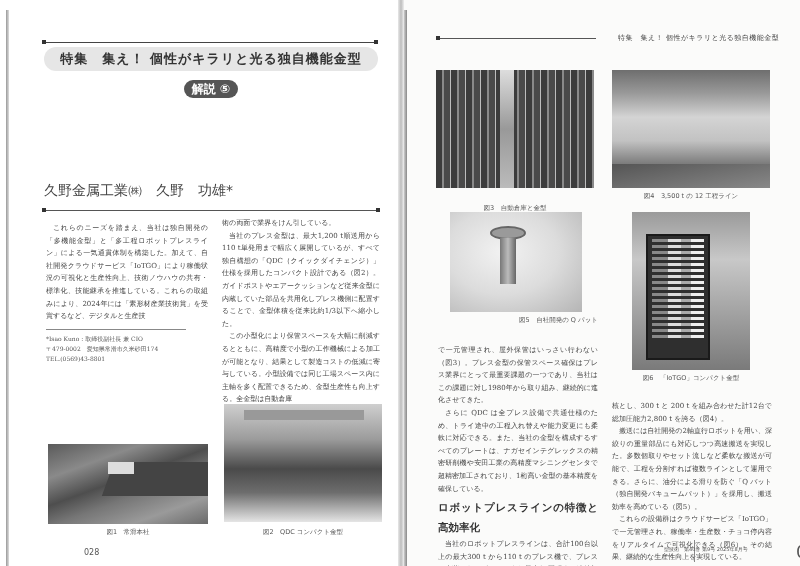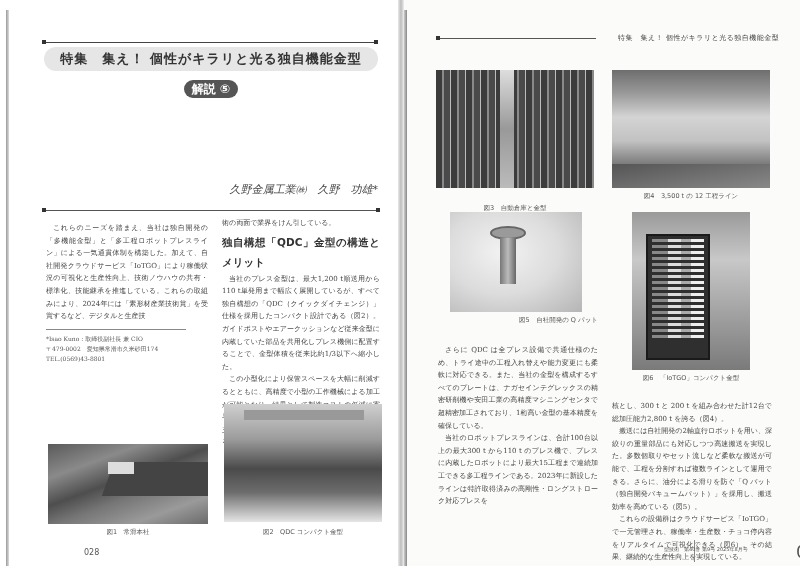--- a/index.html
+++ b/index.html
@@ -14,21 +14,21 @@
 
   
   .rule-top { position: absolute; left: 44px; top: 42px; width: 332px; height: 1px; background: #444; }
   .rule-top::before, .rule-top::after { content:""; position:absolute; top:-2px; width:4px; height:4px; background:#333; }
   .rule-top::before { left:-2px; } .rule-top::after { right:-2px; }
   .feature-band { position: absolute; left: 44px; top: 47px; width: 334px; height: 24px; background: #e6e6e6; border-radius: 12px;
     display:flex; align-items:center; justify-content:center; font-weight:bold; font-size:13px; color:#333; letter-spacing:1px; }
   .kaisetsu { position:absolute; left:184px; top:80px; width:54px; height:18px; background:#555; color:#fff; border-radius:9px;
     font-size:12px; font-weight:bold; display:flex; align-items:center; justify-content:center; }
   .title { position:absolute; left:44px; top:103px; width:334px; text-align:center; font-weight:bold; color:#333; font-size:19px; line-height:25px; }
-  .author { position:absolute; left:44px; top:182px; width:334px; text-align:right; font-size:11px; color:#444;font-style:italic; }
+  .author { position:absolute; left:44px; top:182px; width:334px; text-align:left; font-size:14px; color:#444; }
   .rule-body { position:absolute; left:44px; top:210px; width:334px; height:1px; background:#555; }
   .rule-body::before, .rule-body::after { content:""; position:absolute; top:-2px; width:4px; height:4px; background:#333; }
   .rule-body::before { left:-2px; } .rule-body::after { right:-2px; }
 
   .col { position:absolute; font-family:"DejaVu Serif", serif; font-size:7px; line-height:12.6px; color:#444; text-align:justify; }
   .col p { text-indent: 1em; }
   .col p.noind { text-indent: 0; }
   .subhead { font-family:"DejaVu Sans", sans-serif; font-weight:bold; font-size:10.5px; color:#333; line-height:20px; margin:2px 0 1px; }
   .footnote-rule { width:140px; height:1px; background:#888; margin:6px 0 4px; }
   .footnote { font-size:6px; line-height:10px; color:#555; text-indent:0 !important; }
@@ -74,21 +74,20 @@
     <div class="col" style="left:46px; top:222px; width:162px;">
       <p>これらのニーズを踏まえ、当社は独自開発の「多機能金型」と「多工程ロボットプレスライン」による一気通貫体制を構築した。加えて、自社開発クラウドサービス「IoTGO」により稼働状況の可視化と生産性向上、技術ノウハウの共有・標準化、技能継承を推進している。これらの取組みにより、2024年には「素形材産業技術賞」を受賞するなど、デジタルと生産技</p>
       <div class="footnote-rule"></div>
       <p class="footnote">*Isao Kuno：取締役副社長 兼 CIO</p>
       <p class="footnote">〒479-0002　愛知県常滑市久米砂田174</p>
       <p class="footnote">TEL.(0569)43-8801</p>
     </div>
 
     <div class="col" style="left:222px; top:217px; width:158px;">
       <p class="noind">術の両面で業界をけん引している。</p>
-      <div class="subhead">独自構想「QDC」金型の構造とメリット</div>
       <p>当社のプレス金型は、最大1,200 t順送用から110 t単発用まで幅広く展開しているが、すべて独自構想の「QDC（クイックダイチェンジ）」仕様を採用したコンパクト設計である（図2）。ガイドポストやエアークッションなど従来金型に内蔵していた部品を共用化しプレス機側に配置することで、金型体積を従来比約1/3以下へ縮小した。</p>
       <p>この小型化により保管スペースを大幅に削減するとともに、高精度で小型の工作機械による加工が可能となり、結果として製造コストの低減に寄与している。小型設備では同じ工場スペース内に主軸を多く配置できるため、金型生産性も向上する。全金型は自動倉庫</p>
     </div>
 
     <div class="photo ph-hq" style="left:48px; top:444px; width:160px; height:80px;">
       <div class="bld"></div>
       <div class="roof"></div>
     </div>
     <div class="caption" style="left:48px; top:528px; width:160px;">図1　常滑本社</div>
 
@@ -140,21 +139,23 @@
         <i></i>
         <i></i>
         <i></i>
         <i></i>
         <i></i>
     </div>
   </div>
   <div class="caption" style="left:622px; top:374px; width:138px;">図6　「IoTGO」コンパクト金型</div>
 
   <div class="col" style="left:438px; top:344px; width:160px;">
+    <p class="noind">で一元管理され、屋外保管はいっさい行わない（図3）。プレス金型の保管スペース確保はプレス業界にとって最重要課題の一つであり、当社はこの課題に対し1980年から取り組み、継続的に進化させてきた。</p>
     <p>さらに QDC は全プレス設備で共通仕様のため、トライ途中の工程入れ替えや能力変更にも柔軟に対応できる。また、当社の金型を構成するすべてのプレートは、ナガセインテグレックスの精密研削機や安田工業の高精度マシニングセンタで超精密加工されており、1桁高い金型の基本精度を確保している。</p>
+    <div class="subhead">ロボットプレスラインの特徴と高効率化</div>
     <p>当社のロボットプレスラインは、合計100台以上の最大300 t から110 t のプレス機で、プレスに内蔵したロボットにより最大15工程まで連続加工できる多工程ラインである。2023年に新設したラインは特許取得済みの高剛性・ロングストローク対応プレスを</p>
   </div>
 
   <div class="col" style="left:612px; top:400px; width:160px;">
     <p class="noind">核とし、300 t と 200 t を組み合わせた計12台で総加圧能力2,800 t を誇る（図4）。</p>
     <p>搬送には自社開発の2軸直行ロボットを用い、深絞りの重量部品にも対応しつつ高速搬送を実現した。多数個取りやセット流しなど柔軟な搬送が可能で、工程を分割すれば複数ラインとして運用できる。さらに、油分による滑りを防ぐ「Q パット（独自開発バキュームパット）」を採用し、搬送効率を高めている（図5）。</p>
     <p>これらの設備群はクラウドサービス「IoTGO」で一元管理され、稼働率・生産数・チョコ停内容をリアルタイムで可視化できる（図6）。その結果、継続的な生産性向上を実現している。</p>
   </div>
 
   <div class="journal-rule"></div>

